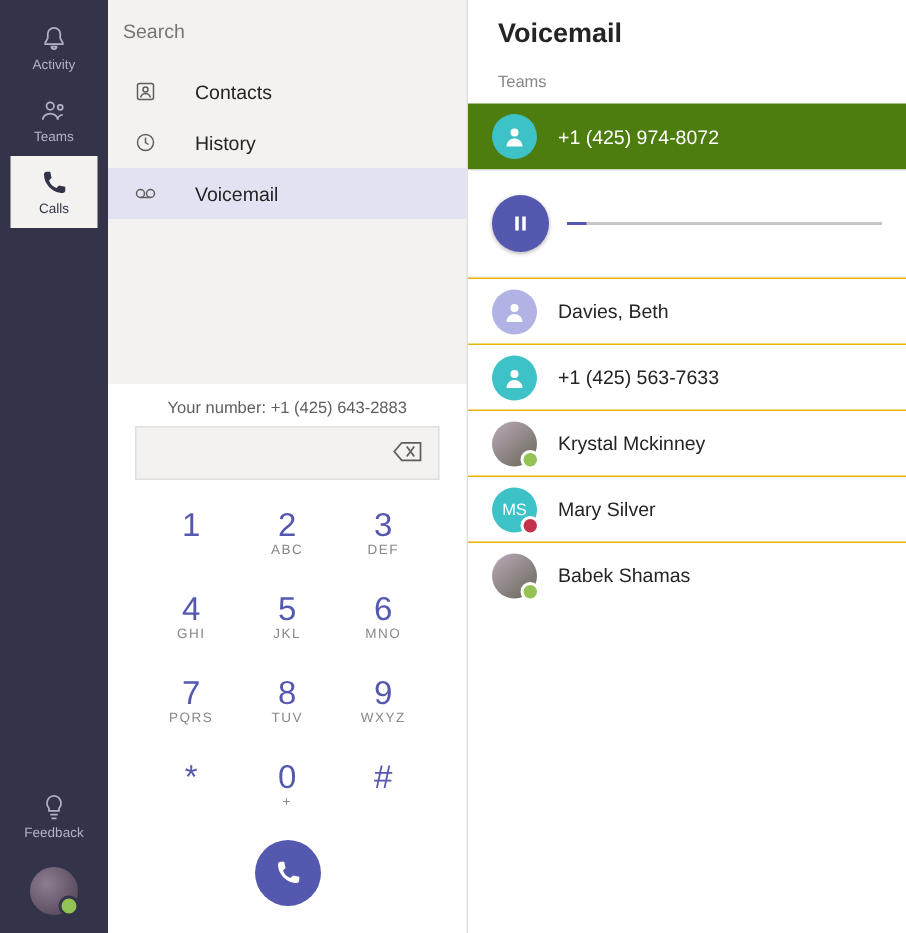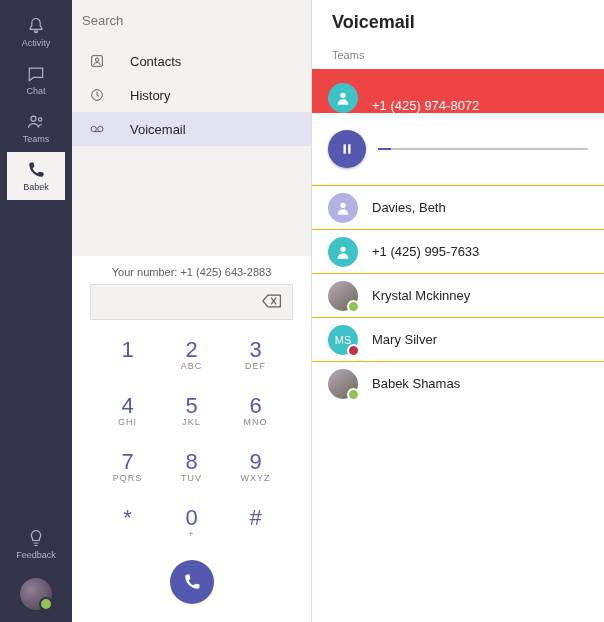--- a/index.html
+++ b/index.html
@@ -127,21 +127,21 @@
   }
   .col-head {
     font-size: 11px; color:#8a8886; padding: 0 20px 8px;
   }
   .vm-row {
     display:flex; align-items:center; gap:14px;
     height: 44px; padding: 0 16px;
     border-top: 1px solid #eab308;
   }
   .vm-row.selected {
-    background:#ef4444; color:#fff; border-top:none;align-items:flex-end;
+    background:#4d7c0f; color:#fff; border-top:none;
   }
   .vm-row .name { font-size:13px; }
   .avatar {
     width:30px; height:30px; border-radius:50%;
     display:flex; align-items:center; justify-content:center;
     font-size:11px; color:#fff; position:relative; flex-shrink:0;
   }
   .avatar.presence::after{
     content:""; position:absolute; right:-2px; bottom:-2px;
     width:9px; height:9px; border-radius:50%;
@@ -176,37 +176,31 @@
 
 <nav class="rail">
   <div class="rail-item">
     <svg viewBox="0 0 24 24">
         <path d="M12 3a5 5 0 0 0-5 5v3.5L5 15v1h14v-1l-2-3.5V8a5 5 0 0 0-5-5zm-2 15a2 2 0 0 0 4 0z" fill="none" stroke="currentColor" stroke-width="1.4"></path>
       </svg>
     <span class="lbl">Activity</span>
   </div>
   <div class="rail-item">
     <svg viewBox="0 0 24 24">
-        <path d="M4 5h16v11H9l-5 4z" fill="none" stroke="currentColor" stroke-width="1.4"></path>
-      </svg>
-    <span class="lbl">Chat</span>
-  </div>
-  <div class="rail-item">
-    <svg viewBox="0 0 24 24">
         <circle cx="9" cy="8" r="3" fill="none" stroke="currentColor" stroke-width="1.4"></circle>
         <circle cx="17" cy="9" r="2" fill="none" stroke="currentColor" stroke-width="1.4"></circle>
         <path d="M3 19c0-3 3-5 6-5s6 2 6 5M15 19c0-2 1.5-4 4-4" fill="none" stroke="currentColor" stroke-width="1.4"></path>
       </svg>
     <span class="lbl">Teams</span>
   </div>
   <div class="rail-item active">
     <svg viewBox="0 0 24 24">
         <path d="M6 3c-1 0-2 1-2 2 0 8 7 15 15 15 1 0 2-1 2-2v-3l-5-1-2 2c-3-1-5-3-6-6l2-2-1-5z"></path>
       </svg>
-    <span class="lbl">Babek</span>
+    <span class="lbl">Calls</span>
   </div>
 
   <div class="rail-spacer"></div>
 
   <div class="rail-item">
     <svg viewBox="0 0 24 24">
         <path d="M12 3a6 6 0 0 0-4 10v2h8v-2a6 6 0 0 0-4-10zM9 18h6M10 21h4" fill="none" stroke="currentColor" stroke-width="1.4"></path>
       </svg>
     <span class="lbl">Feedback</span>
   </div>
@@ -359,21 +353,21 @@
         <span class="name">Davies, Beth</span>
       </div>
       <div class="vm-row">
         <div class="avatar teal">
           <svg width="16" height="16" viewBox="0 0 24 24" fill="#fff">
             <circle cx="12" cy="8" r="4"></circle>
             <path d="M4 22c0-5 4-8 8-8s8 3 8 8z"></path>
             <path d="M3 12a9 9 0 0 0 0 0" stroke="#fff" fill="none"></path>
           </svg>
         </div>
-        <span class="name">+1 (425) 995-7633</span>
+        <span class="name">+1 (425) 563-7633</span>
       </div>
       <div class="vm-row">
         <div class="avatar avatar-photo presence"></div>
         <span class="name">Krystal Mckinney</span>
       </div>
       <div class="vm-row">
         <div class="avatar initials presence dnd" style="background: rgb(61, 194, 200);">MS</div>
         <span class="name">Mary Silver</span>
       </div>
       <div class="vm-row">

